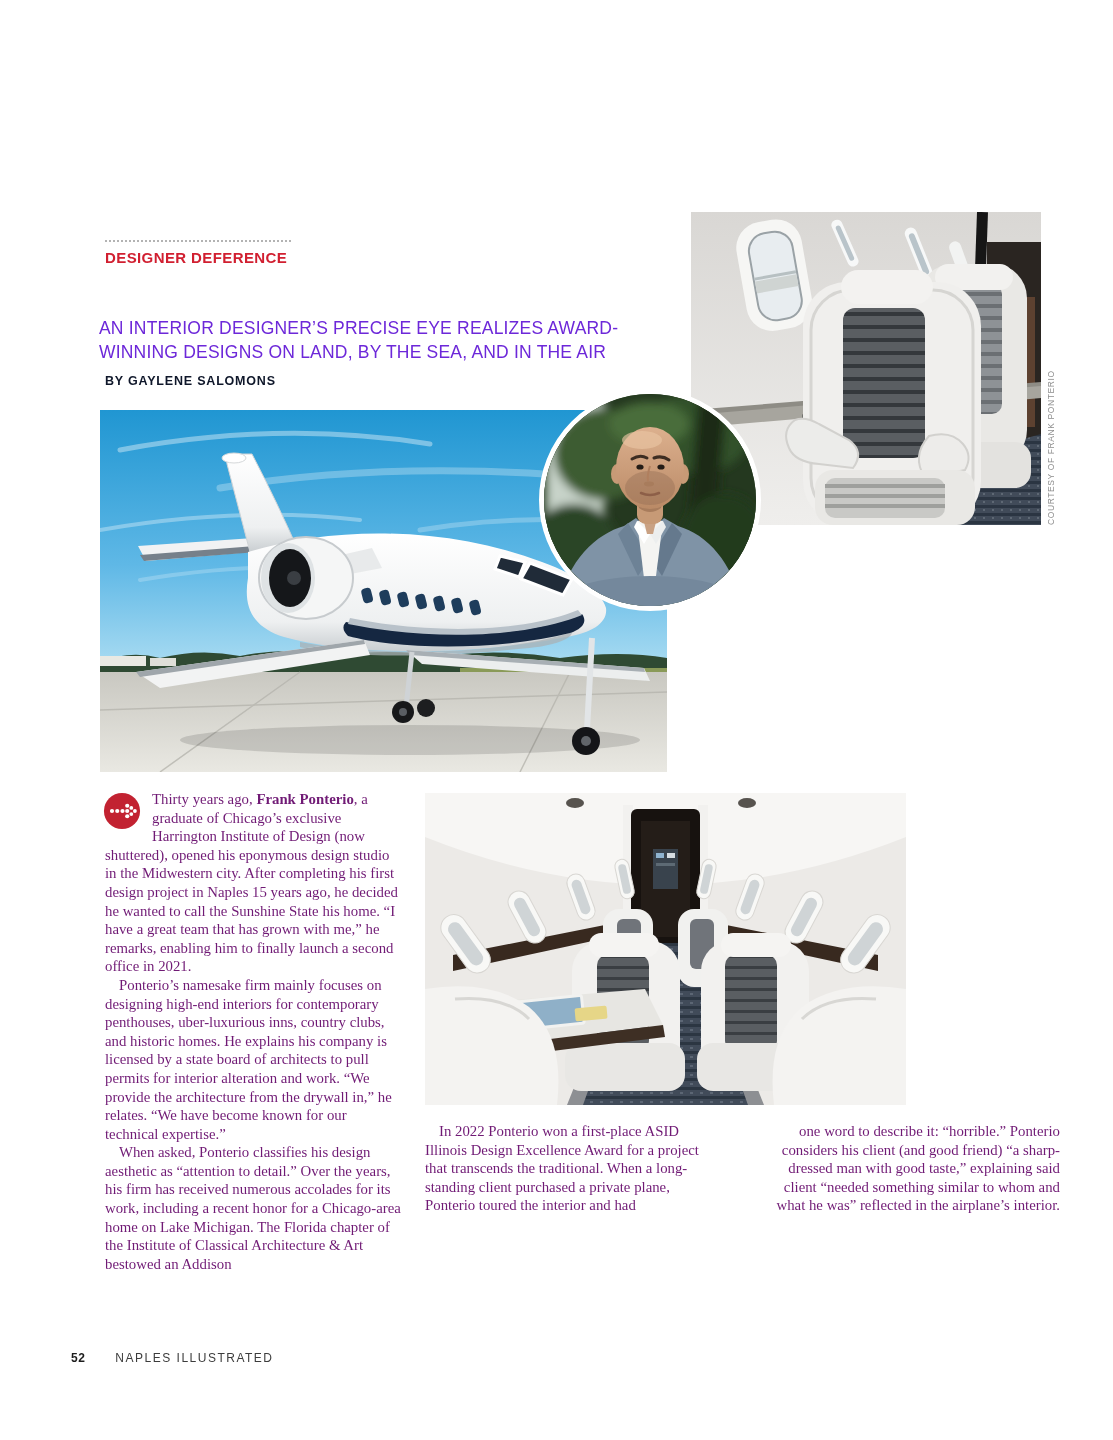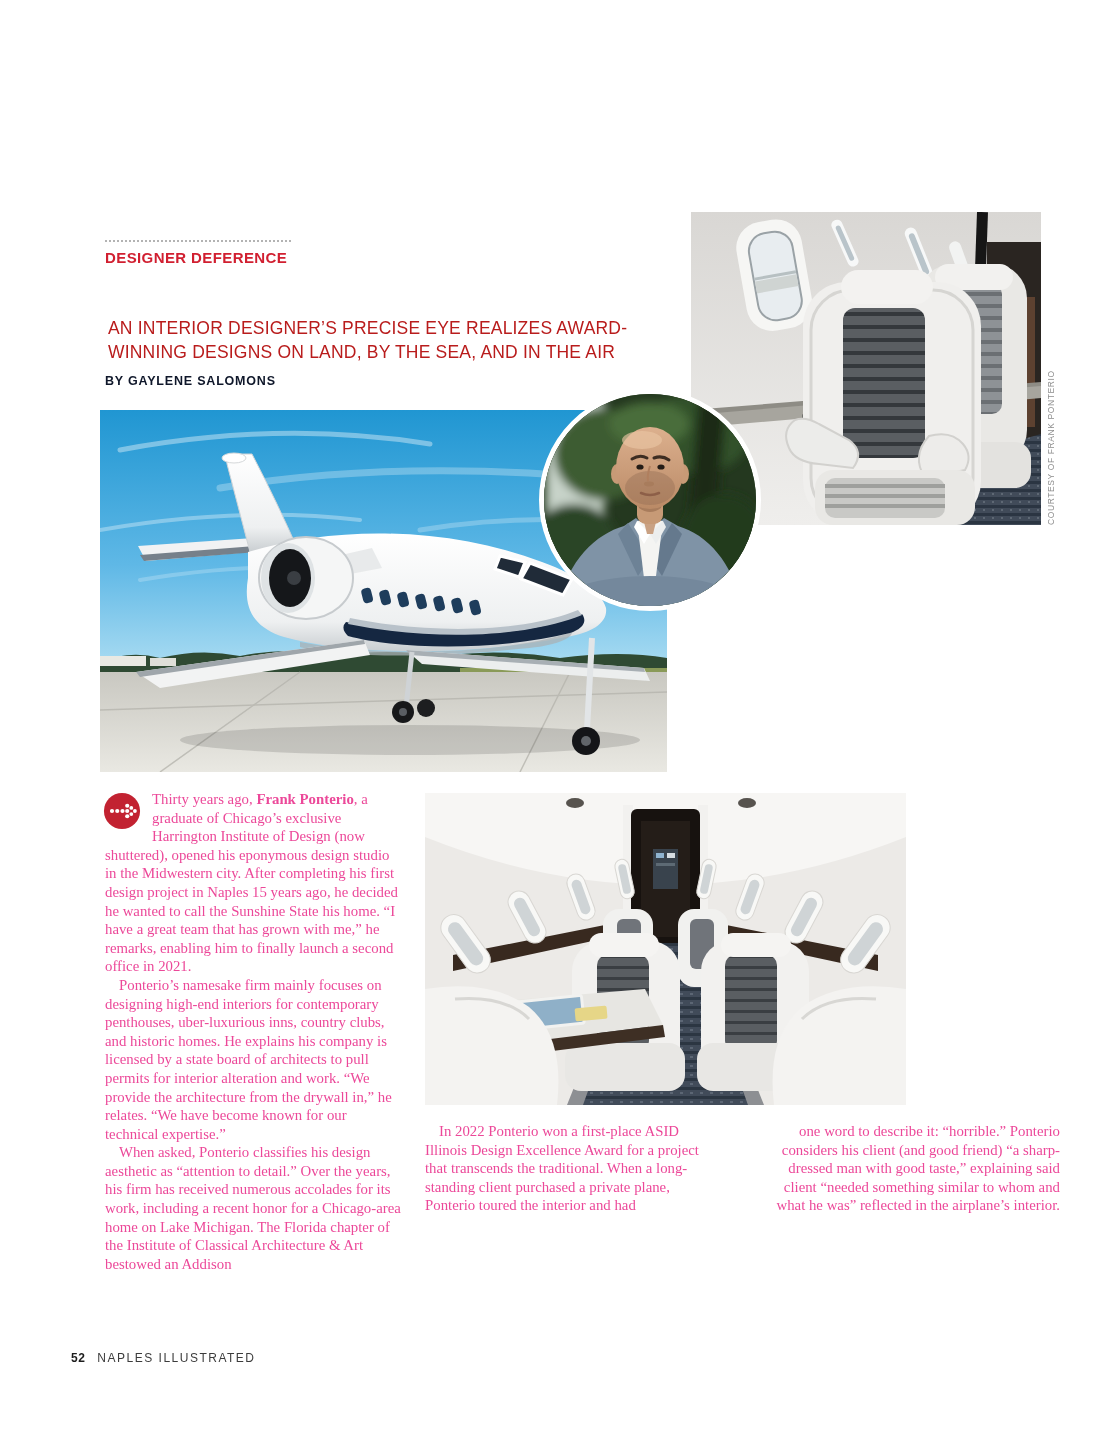--- a/index.html
+++ b/index.html
@@ -23,22 +23,22 @@
     position:absolute; left:105px; top:240px; width:186px; height:0;
     border-bottom:2px dotted #b3b3b3;
   }
   .headline {
     position:absolute; left:103px; top:250px; white-space:nowrap;
     font-size:48px; letter-spacing:-0.5px; color:#222;
   }
   .headline .t-light { font-weight:400; color:#454545; }
   .headline .t-bold  { font-weight:800; color:#1d1d1d; }
   .subtitle {
-    position:absolute; left:108px; top:317px; width:566px;
-    font-size:17.5px; line-height:23.5px; letter-spacing:0.2px; color:#b91c1c;
+    position:absolute; left:99px; top:317px; width:566px;
+    font-size:17.5px; line-height:23.5px; letter-spacing:0.2px; color:#6d28d9;
   }
   .byline {
     position:absolute; left:105px; top:374px;
     font-size:12.5px; font-weight:700; letter-spacing:0.8px; color:#0f172a;
   }
   
   .photo { position:absolute; overflow:hidden; }
   #photo-seats    { left:691px; top:212px; width:350px; height:313px; }
   #photo-airplane { left:100px; top:410px; width:567px; height:362px; }
   #photo-cabin    { left:425px; top:793px; width:481px; height:312px; }
@@ -57,42 +57,42 @@
   }
   .photo-credit-vertical {
     position:absolute; left:1046px; top:525px;
     transform:rotate(-90deg); transform-origin:0 0;
     font-size:8.5px; letter-spacing:0.6px; color:#8e8e8e; white-space:nowrap; z-index:6;
   }
   
   .col {
     position:absolute;
     font-family:"Liberation Serif", serif; font-size:14.8px; line-height:18.6px;
-    color:#ec4899;
+    color:#701a75;
   }
   #col1 { left:105px; top:790px;  width:298px; }
   #col2 { left:425px; top:1122px; width:296px; }
   #col3 { left:764px; top:1122px; width:296px;text-align:right; }
   .col p { margin:0; }
   .col p.indent { text-indent:14px; }
   .col b { font-weight:700; }
   .col i { font-style:italic; }
   .dropicon {
     float:left; width:41px; height:38px; margin:2px 8px 0 -2px;
   }
   .dropicon svg { display:block; width:38px; height:38px; }
   
   .caption {
     position:absolute; left:923px; top:795px; width:129px;
     font-size:10.8px; line-height:12.9px; font-weight:700;
     font-variant:small-caps; letter-spacing:0.3px; color:#1b1b1b;
   }
   
   .footer { position:absolute; left:71px; top:1351px; font-size:12px; color:#3c3c3c; }
-  .footer .pagenum { font-weight:700; color:#1d1d1d; margin-right:12px; letter-spacing:0.5px; }
+  .footer .pagenum { font-weight:700; color:#1d1d1d; margin-right:30px; letter-spacing:0.5px; }
   .footer .mag { letter-spacing:1.5px; }
 </style>
 </head>
 <body>
 
 <div id="page">
 
   <div class="kicker">DESIGNER DEFERENCE</div>
   <div class="kicker-rule"></div>
   <div class="subtitle">AN INTERIOR DESIGNER’S PRECISE EYE REALIZES AWARD-WINNING DESIGNS ON LAND, BY THE SEA, AND IN THE AIR</div>

